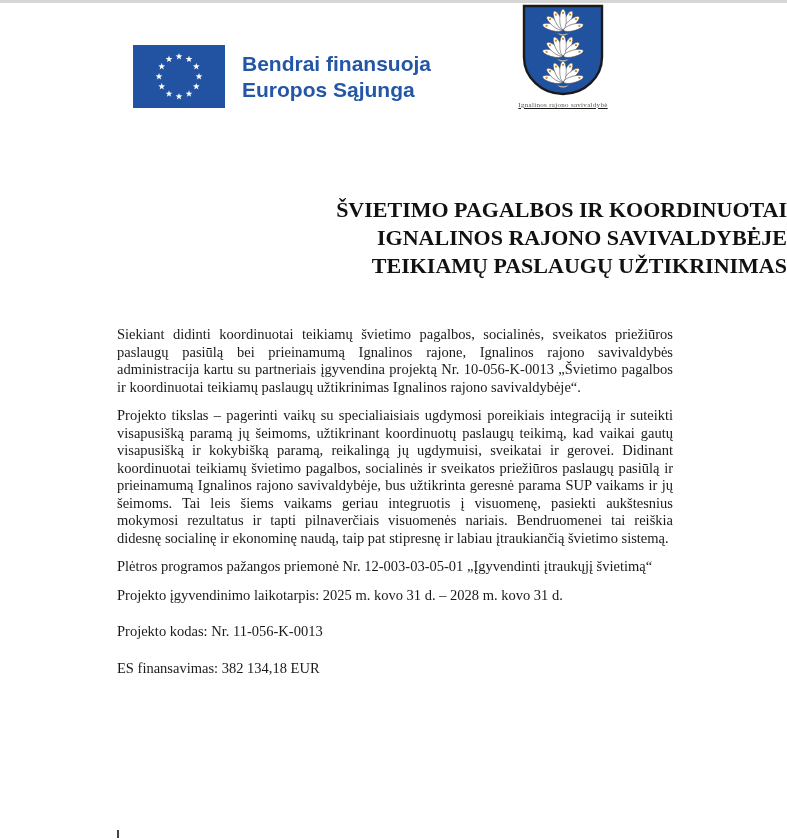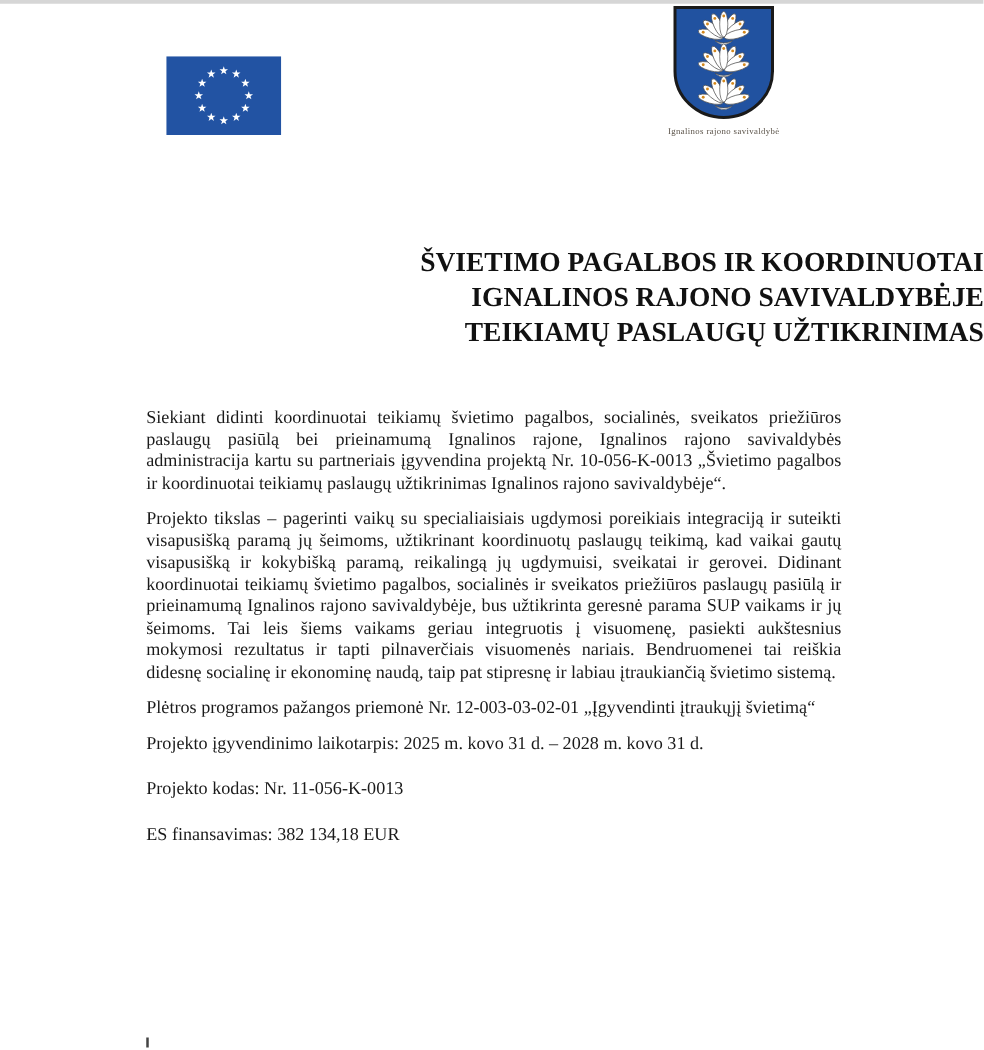--- a/index.html
+++ b/index.html
@@ -24,22 +24,23 @@
   .eu-logo-text{
     margin-left:17px;
     font-family:"Liberation Sans", sans-serif;
     font-weight:bold;
     font-size:21px;
     line-height:26px;
     color:#2456a8;
     white-space:nowrap;
   }
   .coa{
-    position:absolute;left:524px;top:4px;width:110px;
+    position:absolute;left:508px;top:4px;width:110px;
     text-align:center;
+    text-decoration:underline;
   }
   .coa svg{display:block;margin:0 auto;}
   .coa-caption{
     margin-top:3px;
     font-family:"Liberation Serif", serif;
     font-size:7px;
     color:#5a5248;
     letter-spacing:0.3px;
     white-space:nowrap;
   }
@@ -86,20 +87,24 @@
       <use href="#star" x="66" y="31.5"></use>
       <use href="#star" x="63.3" y="41.5"></use>
       <use href="#star" x="56" y="48.8"></use>
       <use href="#star" x="46" y="51.5"></use>
       <use href="#star" x="36" y="48.8"></use>
       <use href="#star" x="28.7" y="41.5"></use>
       <use href="#star" x="26" y="31.5"></use>
       <use href="#star" x="28.7" y="21.5"></use>
       <use href="#star" x="36" y="14.2"></use>
     </svg>
+    <div class="eu-logo-text">
+      <div>Bendrai finansuoja</div>
+      <div>Europos Sąjunga</div>
+    </div>
   </div>
 
   <div class="coa">
     <svg width="82" height="94" viewBox="0 0 82 94">
       <path d="M2,2 H80 V53 A39,37 0 0 1 2,53 Z" fill="#2152a0" stroke="#1a1a1a" stroke-width="2.4"></path>
       <defs>
         <g id="lily">
           <g stroke="#4a4a4a" stroke-width="0.35" fill="#ffffff">
             <ellipse cx="0" cy="-3" rx="2.1" ry="6.6" transform="rotate(-75 0 4)"></ellipse>
             <ellipse cx="0" cy="-3" rx="2.1" ry="6.6" transform="rotate(-50 0 4)"></ellipse>
@@ -130,21 +135,21 @@
 
   <div class="doc-title">
     <div>ŠVIETIMO PAGALBOS IR KOORDINUOTAI</div>
     <div>IGNALINOS RAJONO SAVIVALDYBĖJE</div>
     <div>TEIKIAMŲ PASLAUGŲ UŽTIKRINIMAS</div>
   </div>
 
   <div class="content">
     <p>Siekiant didinti koordinuotai teikiamų švietimo pagalbos, socialinės, sveikatos priežiūros paslaugų pasiūlą bei prieinamumą Ignalinos rajone, Ignalinos rajono savivaldybės administracija kartu su partneriais įgyvendina projektą  Nr. 10-056-K-0013 „Švietimo pagalbos ir koordinuotai teikiamų paslaugų užtikrinimas Ignalinos rajono savivaldybėje“.</p>
     <p>Projekto tikslas – pagerinti vaikų su specialiaisiais ugdymosi poreikiais integraciją ir suteikti visapusišką paramą jų šeimoms, užtikrinant koordinuotų paslaugų teikimą, kad vaikai gautų visapusišką ir kokybišką paramą, reikalingą jų ugdymuisi, sveikatai ir gerovei.  Didinant koordinuotai teikiamų švietimo pagalbos, socialinės ir sveikatos priežiūros paslaugų pasiūlą ir prieinamumą Ignalinos rajono savivaldybėje, bus užtikrinta geresnė parama SUP vaikams ir jų šeimoms. Tai leis šiems vaikams geriau integruotis į visuomenę, pasiekti aukštesnius mokymosi rezultatus ir tapti pilnaverčiais visuomenės nariais. Bendruomenei tai reiškia didesnę socialinę ir ekonominę naudą, taip pat stipresnę ir labiau įtraukiančią švietimo sistemą.</p>
-    <p>Plėtros programos pažangos priemonė Nr. 12-003-03-02-01 „Įgyvendinti įtraukųjį švietimą“</p>
+    <p>Plėtros programos pažangos priemonė Nr. 12-003-03-05-01 „Įgyvendinti įtraukųjį švietimą“</p>
 
     <div class="details">
       <p>Projekto įgyvendinimo laikotarpis: 2025 m. kovo 31 d. – 2028 m. kovo 31 d.</p>
       <p>Projekto kodas: Nr. 11-056-K-0013</p>
       <p>ES finansavimas: 382 134,18 EUR</p>
     </div>
   </div>
 
   <div class="caret-mark"></div>
 

